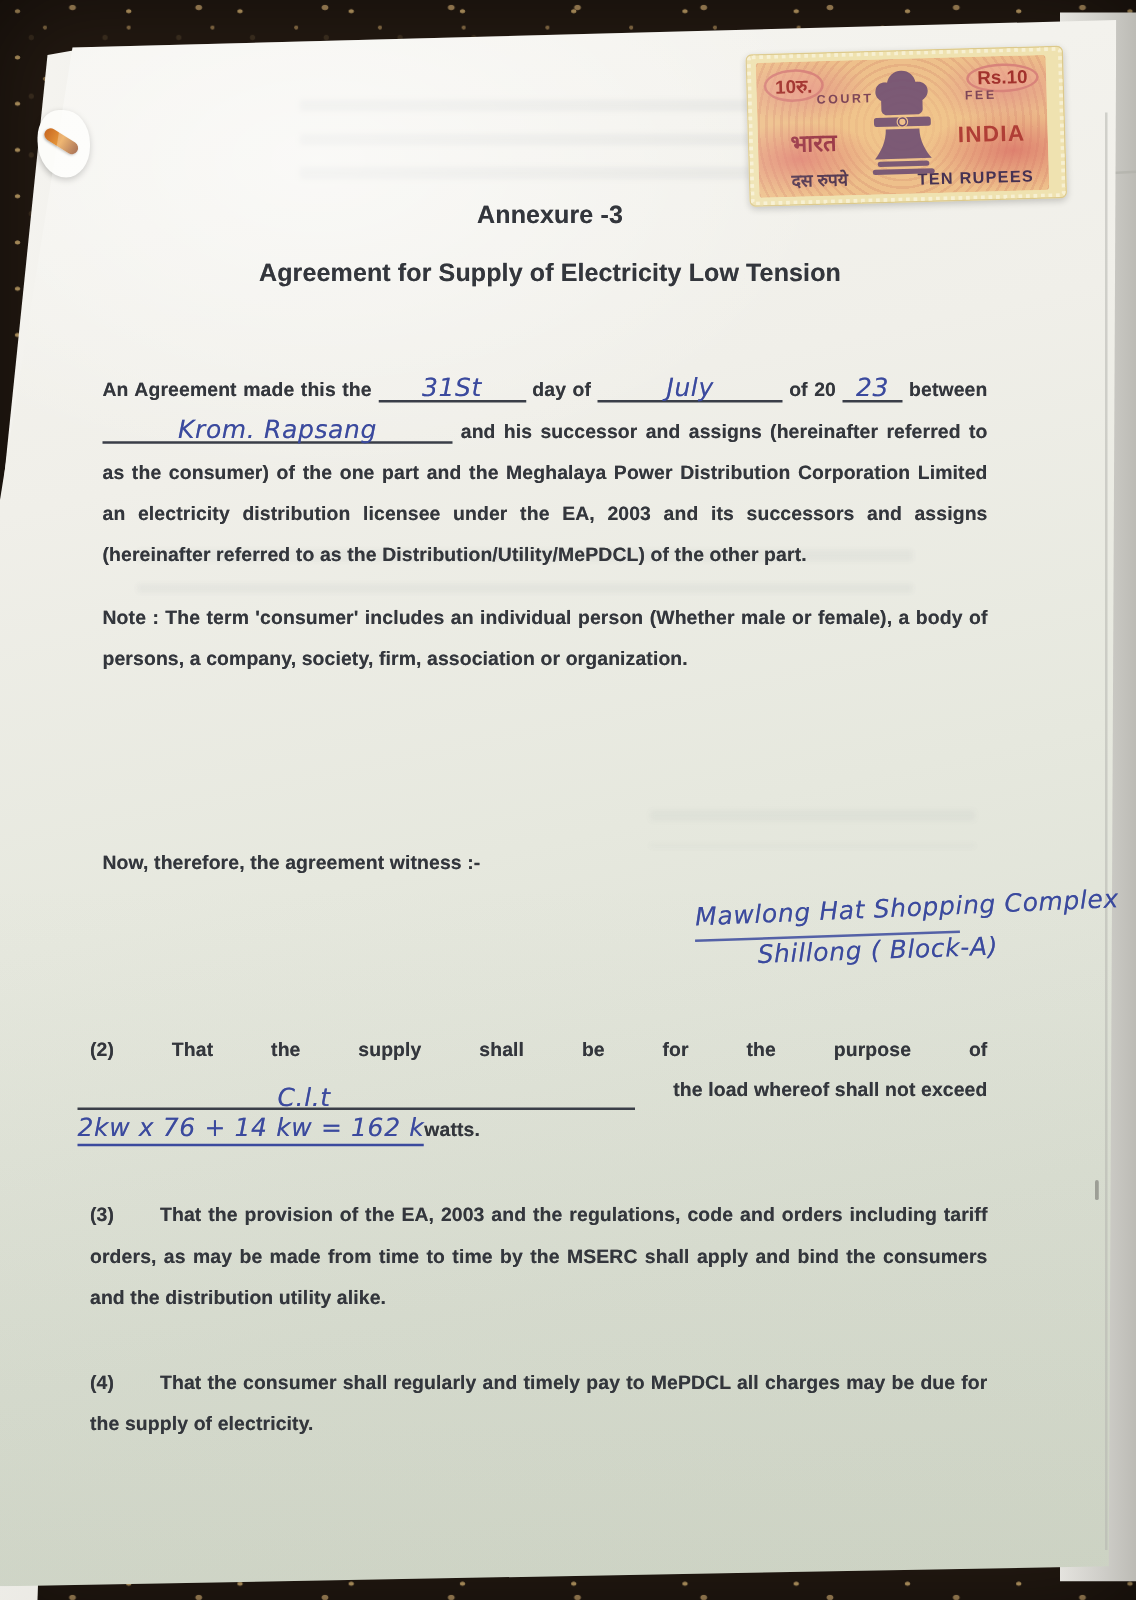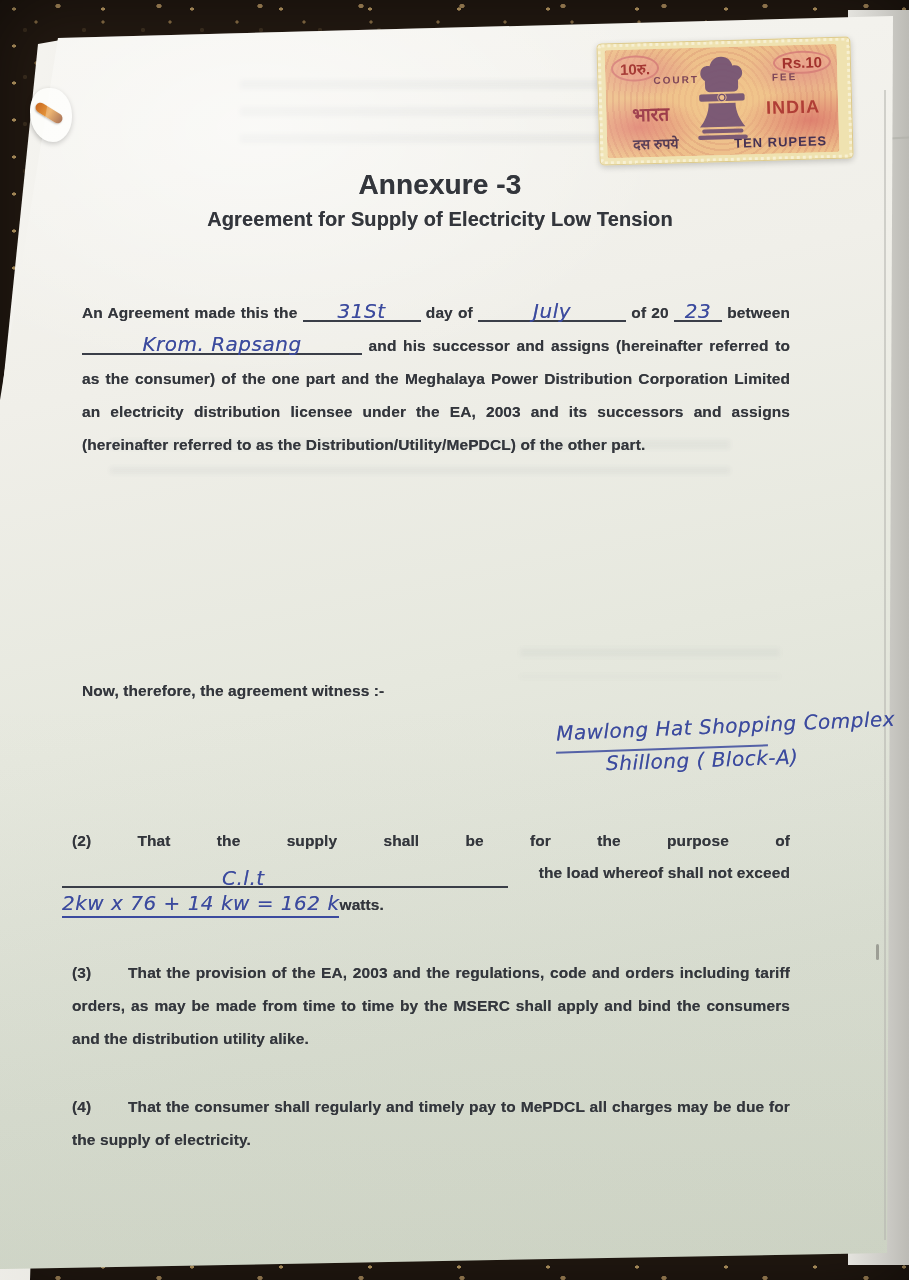--- a/index.html
+++ b/index.html
@@ -62,21 +62,21 @@
   .stamp-art .hi-name{position:absolute;left:26px;top:52px;font-size:19px;font-weight:bold;color:#9c3a48;}
   .stamp-art .en-name{position:absolute;right:18px;top:52px;font-size:18px;font-weight:bold;letter-spacing:1px;color:#b03e36;}
   .stamp-art .hi-denom{position:absolute;left:26px;bottom:4px;font-size:14px;font-weight:bold;color:#553a52;}
   .stamp-art .en-denom{position:absolute;right:12px;bottom:4px;font-size:13px;font-weight:bold;letter-spacing:1px;color:#463253;}
   .stamp-art .emblem{position:absolute;left:50%;top:6px;transform:translateX(-50%);width:62px;height:96px;}
 
   
   .print{position:absolute;color:#33363c;font-weight:bold;font-size:15.5px;line-height:33px;
     text-align:justify;letter-spacing:.1px;text-shadow:0 0 .5px rgba(51,54,60,.65);}
   .center{text-align:center;}
-  .h-annexure{left:60px;top:168px;width:760px;font-size:28px;}
+  .h-annexure{left:60px;top:156px;width:760px;font-size:20px;}
   .h-title{left:60px;top:203px;width:760px;font-size:20px;}
   .p1{left:82px;top:296px;width:708px;}
   .p-note{left:82px;top:478px;width:708px;}
   .p-whereas{left:82px;top:558px;width:708px;}
   .p-witness{left:82px;top:674px;width:708px;text-align:left;}
   .c1{left:72px;top:722px;width:718px;text-align:left;}
   .c1 .num{display:inline-block;width:60px;}
   .c3{left:72px;top:956px;width:718px;}
   .c3 .num,.c4 .num{display:inline-block;width:56px;text-align:left;}
   .c4{left:72px;top:1090px;width:718px;}
@@ -153,20 +153,21 @@
     <span class="fill f-day"><span class="hand">31St</span></span>
     <span>day of</span>
     <span class="fill f-month"><span class="hand">July</span></span>
     <span>of 20</span>
     <span class="fill f-year"><span class="hand">23</span></span>
     <span>between</span>
     <span class="fill f-name"><span class="hand">Krom. Rapsang</span></span>
     <span>and his successor and assigns (hereinafter referred to as the consumer) of the one part and the Meghalaya Power Distribution Corporation Limited an electricity distribution licensee under the EA, 2003 and its successors and assigns (hereinafter referred to as the Distribution/Utility/MePDCL) of the other part.</span>
   </div>
 
+  <div class="print p-note">Note : The term 'consumer' includes an individual person (Whether male or female), a body of persons, a company, society, firm, association or organization.</div>
 
 
   <div class="print p-witness">Now, therefore, the agreement witness :-</div>
 
   <div class="hand hand-abs hw1">Mawlong Hat Shopping Complex</div>
   <div class="hw1-line"></div>
   <div class="hand hand-abs hw2">Shillong ( Block-A)</div>
 
   <div class="print c2l1">
     <span>(2)</span>

